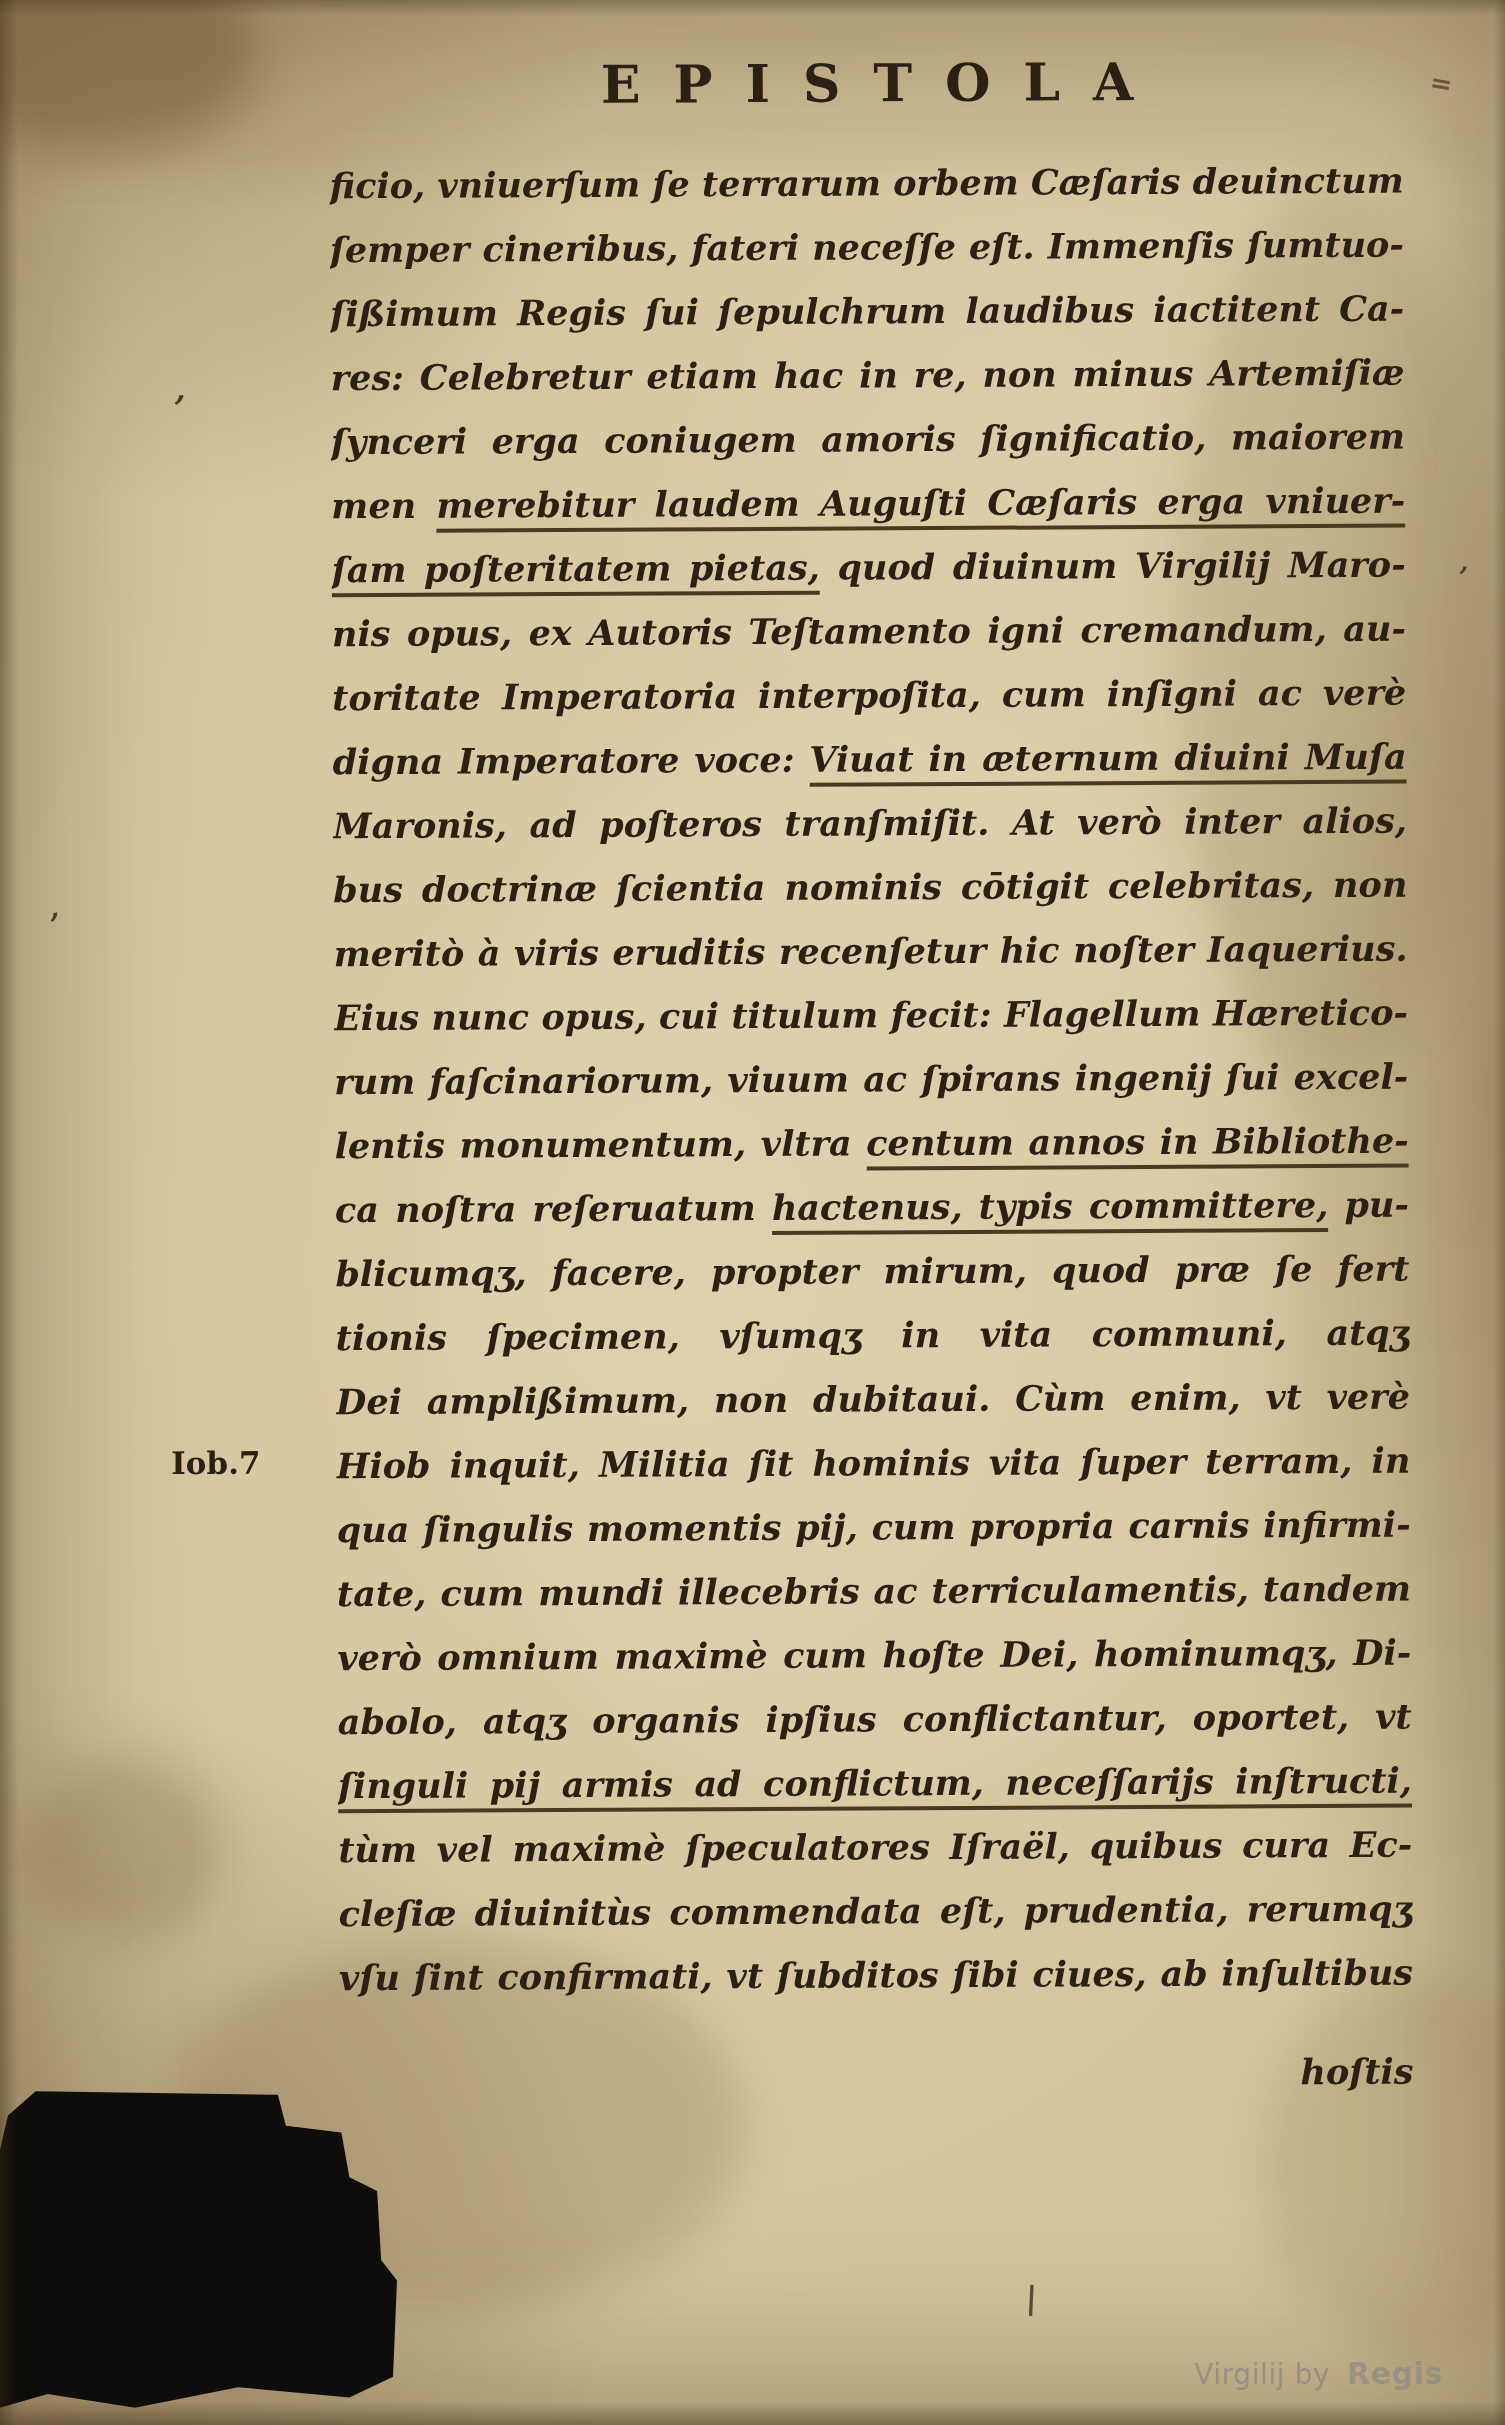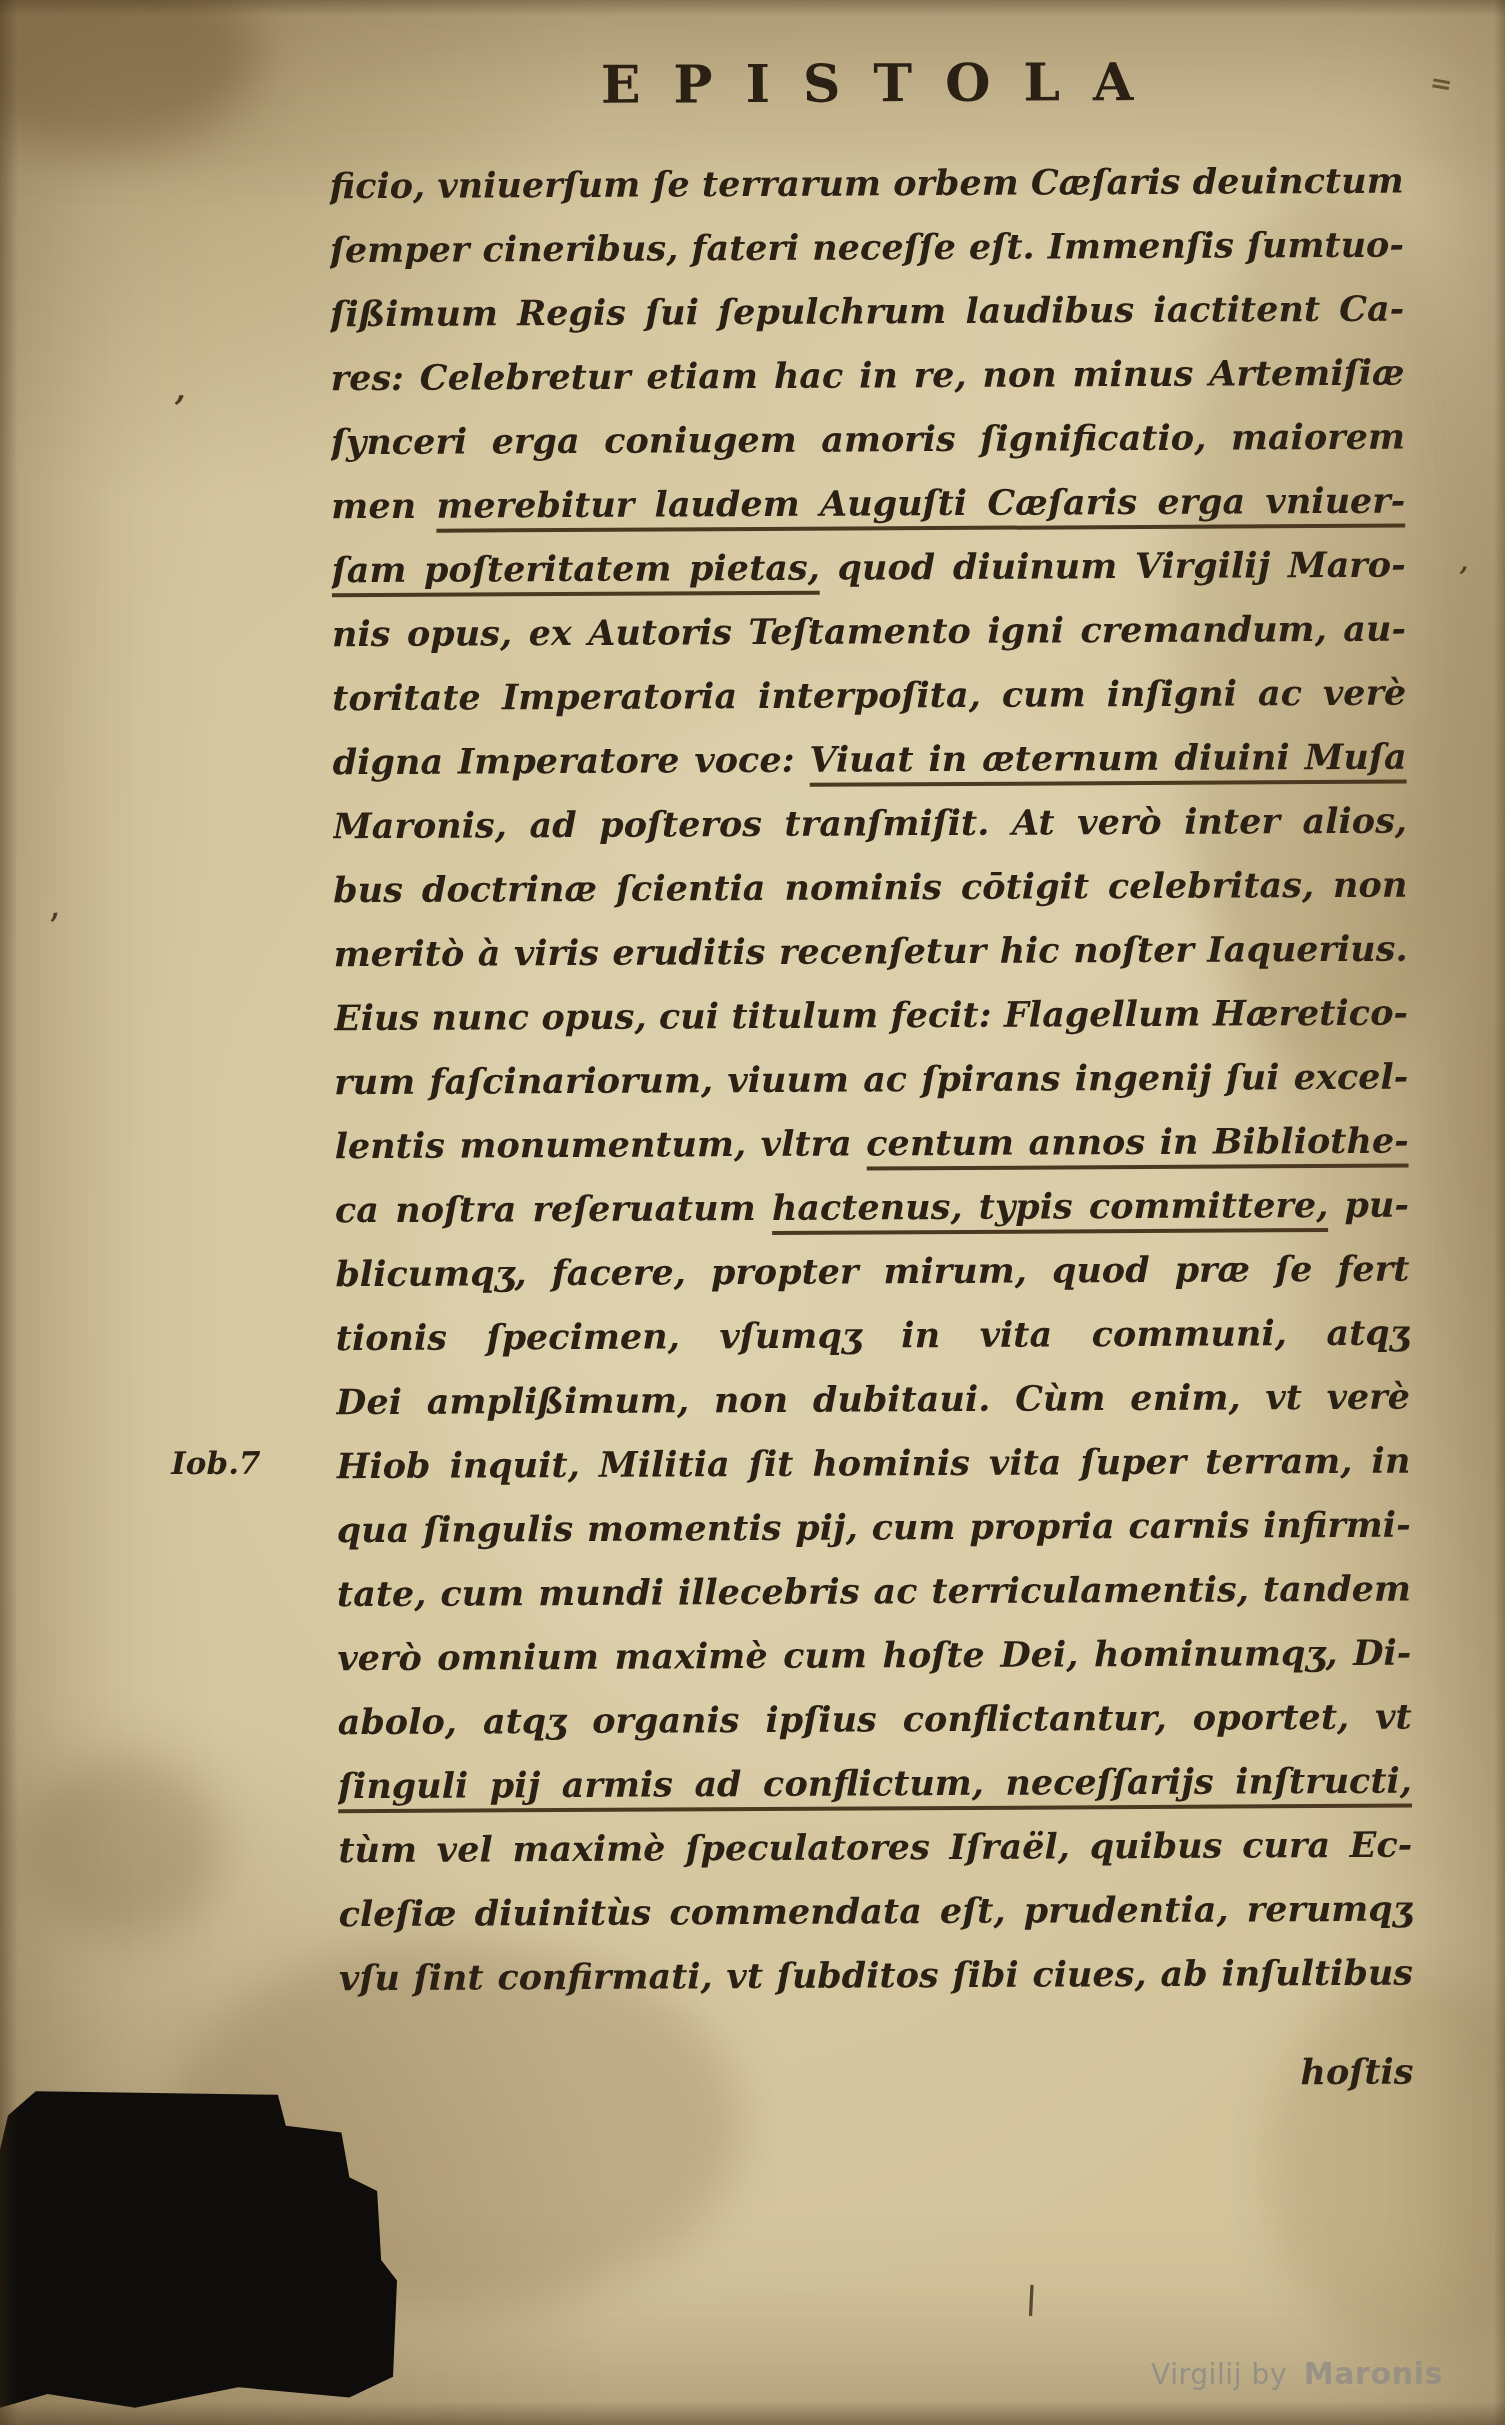--- a/index.html
+++ b/index.html
@@ -55,21 +55,21 @@
     text-align: justify;
     overflow: hidden;
   }
   .line::after { content: ""; display: inline-block; width: 100%; height: 0; vertical-align: top; }
   .u { border-bottom: 4.2px solid var(--underline, #4a3820); padding-bottom: 3px; }
 
   .margin-note {
     position: absolute;
     left: 170px; top: 1428px;
     line-height: 64px; font-size: 31px;
-    font-style: italic; font-weight: bold;
+    font-weight: bold;
     color: var(--ink, #2a2013);
   }
 
   .catchword {
     position: absolute;
     left: 335px; top: 2043px; width: 1074px;
     text-align: right;
     line-height: 64px; font-size: 35px;
     font-style: italic; font-weight: bold;
     color: var(--ink, #2a2013);
@@ -174,17 +174,17 @@
 
   <div class="torn-corner"></div>
 
   <div class="edge edge-right"></div>
   <div class="edge edge-left"></div>
   <div class="edge edge-top"></div>
   <div class="edge edge-bottom"></div>
 
   <div class="watermark">
     <span>Virgilij by</span>
-    <span class="brand">Maronis</span>
+    <span class="brand">Regis</span>
   </div>
 
 </div>
 
 
 </body></html>

